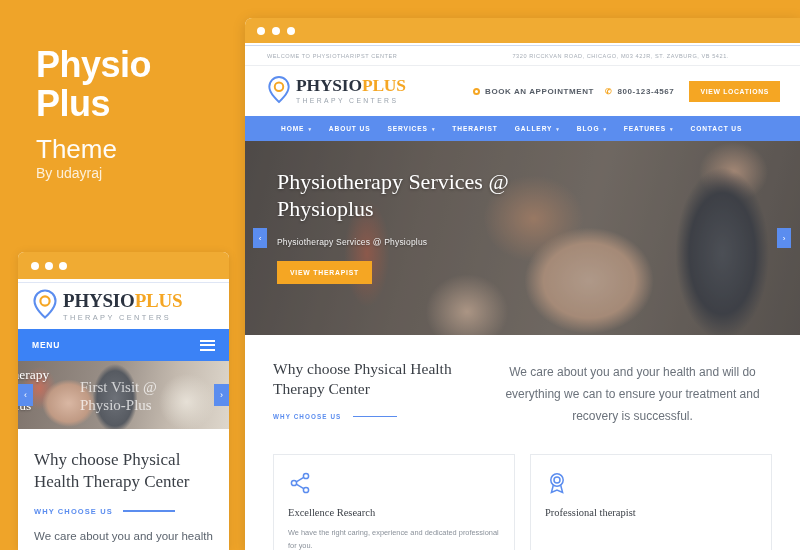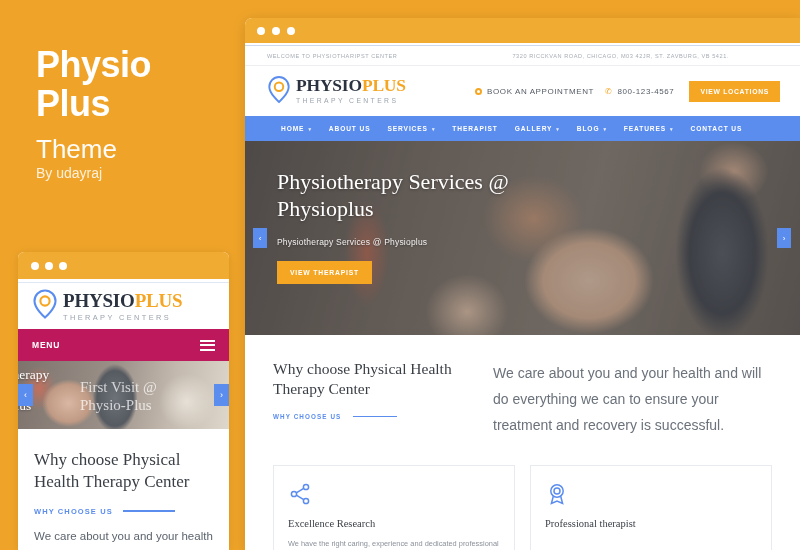--- a/index.html
+++ b/index.html
@@ -42,21 +42,21 @@
     display: flex; align-items: center; padding-left: 13px; gap: 6px;
     border-bottom: 1px solid #ffffff;
   }
   .m-dot { width: 8px; height: 8px; border-radius: 50%; background: #ffffff; }
   .mobile-topline { height: 3px; background: #ffffff; border-bottom:1px solid #dfe6f5;}
   .mobile-logo-bar {
     height: 46px; background: #ffffff;
     display: flex; align-items: center; padding-left: 14px;
   }
   .mobile-menu-bar {
-    height: 32px; background: #be185d;
+    height: 32px; background: #3b82f6;
     display: flex; align-items: center; justify-content: space-between;
     padding: 0 14px;
   }
   .mobile-menu-bar .mlabel {
     color: #ffffff; font-size: 8.5px; font-weight: bold; letter-spacing: 0.8px;
   }
   .hamburger { display: flex; flex-direction: column; gap: 2.5px; }
   .hamburger i { display:block; width: 15px; height: 2px; background: #ffffff; }
 
   .mobile-slider {
@@ -145,21 +145,21 @@
   .topbar .addr { margin-left: 115px; }
 
   .headbar {
     height: 50px; background: #ffffff;
     display: flex; align-items: center; padding: 0 20px 0 22px;
   }
   .headbar .spacer { flex: 1; }
   .head-actions { display: flex; align-items: center; gap: 11px; }
   .head-link {
     display: flex; align-items: center; gap: 5px;
-    font-size: 8px; letter-spacing: 0.6px; color: #555c66; font-weight: 400;
+    font-size: 8px; letter-spacing: 0.6px; color: #555c66; font-weight: 700;
   }
   .dot-ring {
     width: 7px; height: 7px; border-radius: 50%;
     border: 2px solid #f5a623;
   }
   .phone-ico { color: #f5a623; font-size: 8px; }
   .btn-locations {
     background: #f5a623; color: #ffffff; font-size: 6.8px; font-weight: bold;
     letter-spacing: 0.7px; padding: 7px 11px; margin-left: 4px;
   }
@@ -223,21 +223,21 @@
   .why-h2 {
     font-family: "Liberation Serif", serif; font-size: 15.5px;
     color: #3a3f46; line-height: 1.3; font-weight: normal;
   }
   .why-eyebrow { margin-top: 14px; display: flex; align-items: center; gap: 12px; }
   .why-eyebrow span {
     color: #5b8def; font-size: 6.3px; font-weight: bold; letter-spacing: 1.1px;
   }
   .why-eyebrow .rule { width: 44px; height: 1.3px; background: #5b8def; }
   .why-right {
-    flex: 1; font-size: 14px; color: #6b727b; line-height: 1.85; padding-top: 2px;
+    flex: 1; font-size: 12px; color: #6b727b; line-height: 1.85; padding-top: 2px; text-align: center;
   }
 
   
   .cards { display: flex; gap: 15px; padding: 26px 28px 0 28px; background: #fff; }
   .card {
     flex: 1; border: 1px solid #e7eaee; padding: 16px 14px 18px 14px;
     background: #ffffff; height: 112px;
   }
   .card-icon { color: #5b8def; margin-bottom: 12px; height: 24px; }
   .card-title {

